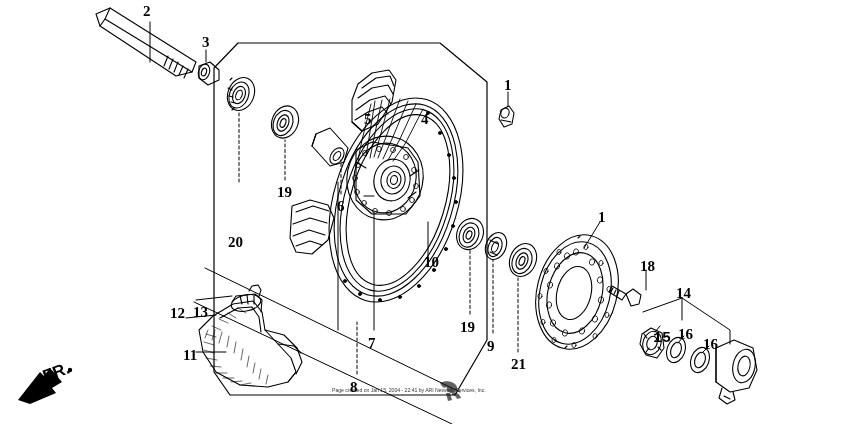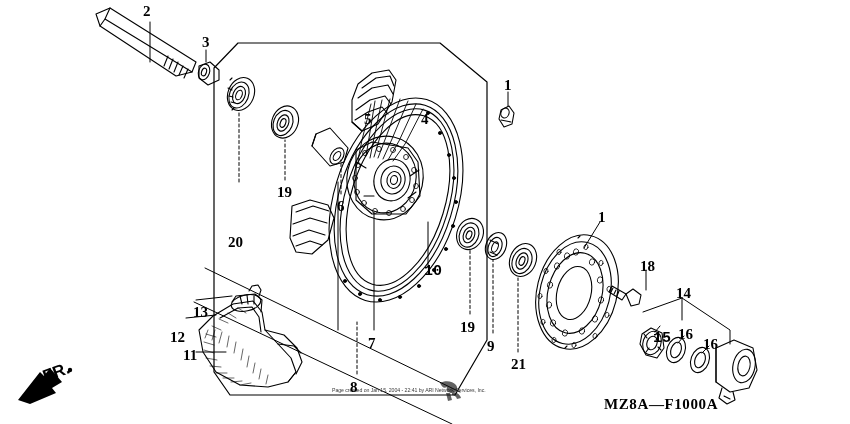--- a/index.html
+++ b/index.html
@@ -356,21 +356,20 @@
     </g>
 
     <g fill="#000000" stroke="none">
       <path d="M18,400 L40,372 L44,376 L50,368 L62,382 L52,388 L56,393 L30,404 Z"></path>
       <circle cx="70" cy="370" r="2.2"></circle>
     </g>
   </svg>
 
   <div id="front-marker-text">FR.</div>
 
-  <div id="part-number">MZ8A—F1000A</div>
 
   <div id="watermark">Page created on Jan 15, 2004 - 22:41 by ARI Network Services, Inc.</div>
 
   <svg id="watermark-logo" viewBox="0 0 34 22">
     <g fill="#111111" opacity="0.8">
       <path d="M8,3 C13,0 21,1 24,5 C27,9 24,13 20,13 C16,13 14,10 15,7 C12,9 10,7 8,3 Z"></path>
       <path d="M14,13 L18,13 L20,20 L16,21 Z"></path>
       <path d="M20,12 C24,12 28,14 29,18 L25,19 C24,16 22,15 20,15 Z"></path>
     </g>
   </svg>
@@ -378,23 +377,23 @@
   <div id="callout-layer">
       <div class="callout-label" style="left: 504px; top: 78px;">1</div>
       <div class="callout-label" style="left: 143px; top: 4px;">2</div>
       <div class="callout-label" style="left: 202px; top: 35px;">3</div>
       <div class="callout-label" style="left: 421px; top: 112px;">4</div>
       <div class="callout-label" style="left: 364px; top: 112px;">5</div>
       <div class="callout-label" style="left: 337px; top: 199px;">6</div>
       <div class="callout-label" style="left: 368px; top: 336px;">7</div>
       <div class="callout-label" style="left: 350px; top: 380px;">8</div>
       <div class="callout-label" style="left: 487px; top: 339px;">9</div>
-      <div class="callout-label" style="left: 424px; top: 264px; font-family: Liberation Mono, monospace;">10</div>
+      <div class="callout-label" style="left: 424px; top: 255px;">10</div>
       <div class="callout-label" style="left: 183px; top: 348px;">11</div>
-      <div class="callout-label" style="left: 170px; top: 330px;">12</div>
+      <div class="callout-label" style="left: 170px; top: 306px;">12</div>
       <div class="callout-label" style="left: 193px; top: 293px; margin-top: 12px;">13</div>
       <div class="callout-label" style="left: 676px; top: 286px;">14</div>
       <div class="callout-label" style="left: 653px; top: 331px; font-family: Liberation Mono, monospace;">15</div>
       <div class="callout-label" style="left: 678px; top: 327px;">16</div>
       <div class="callout-label" style="left: 703px; top: 337px;">16</div>
       <div class="callout-label" style="left: 598px; top: 210px;">1</div>
       <div class="callout-label" style="left: 640px; top: 259px;">18</div>
       <div class="callout-label" style="left: 277px; top: 185px;">19</div>
       <div class="callout-label" style="left: 460px; top: 320px;">19</div>
       <div class="callout-label" style="left: 228px; top: 187px; margin-top: 48px;">20</div>

